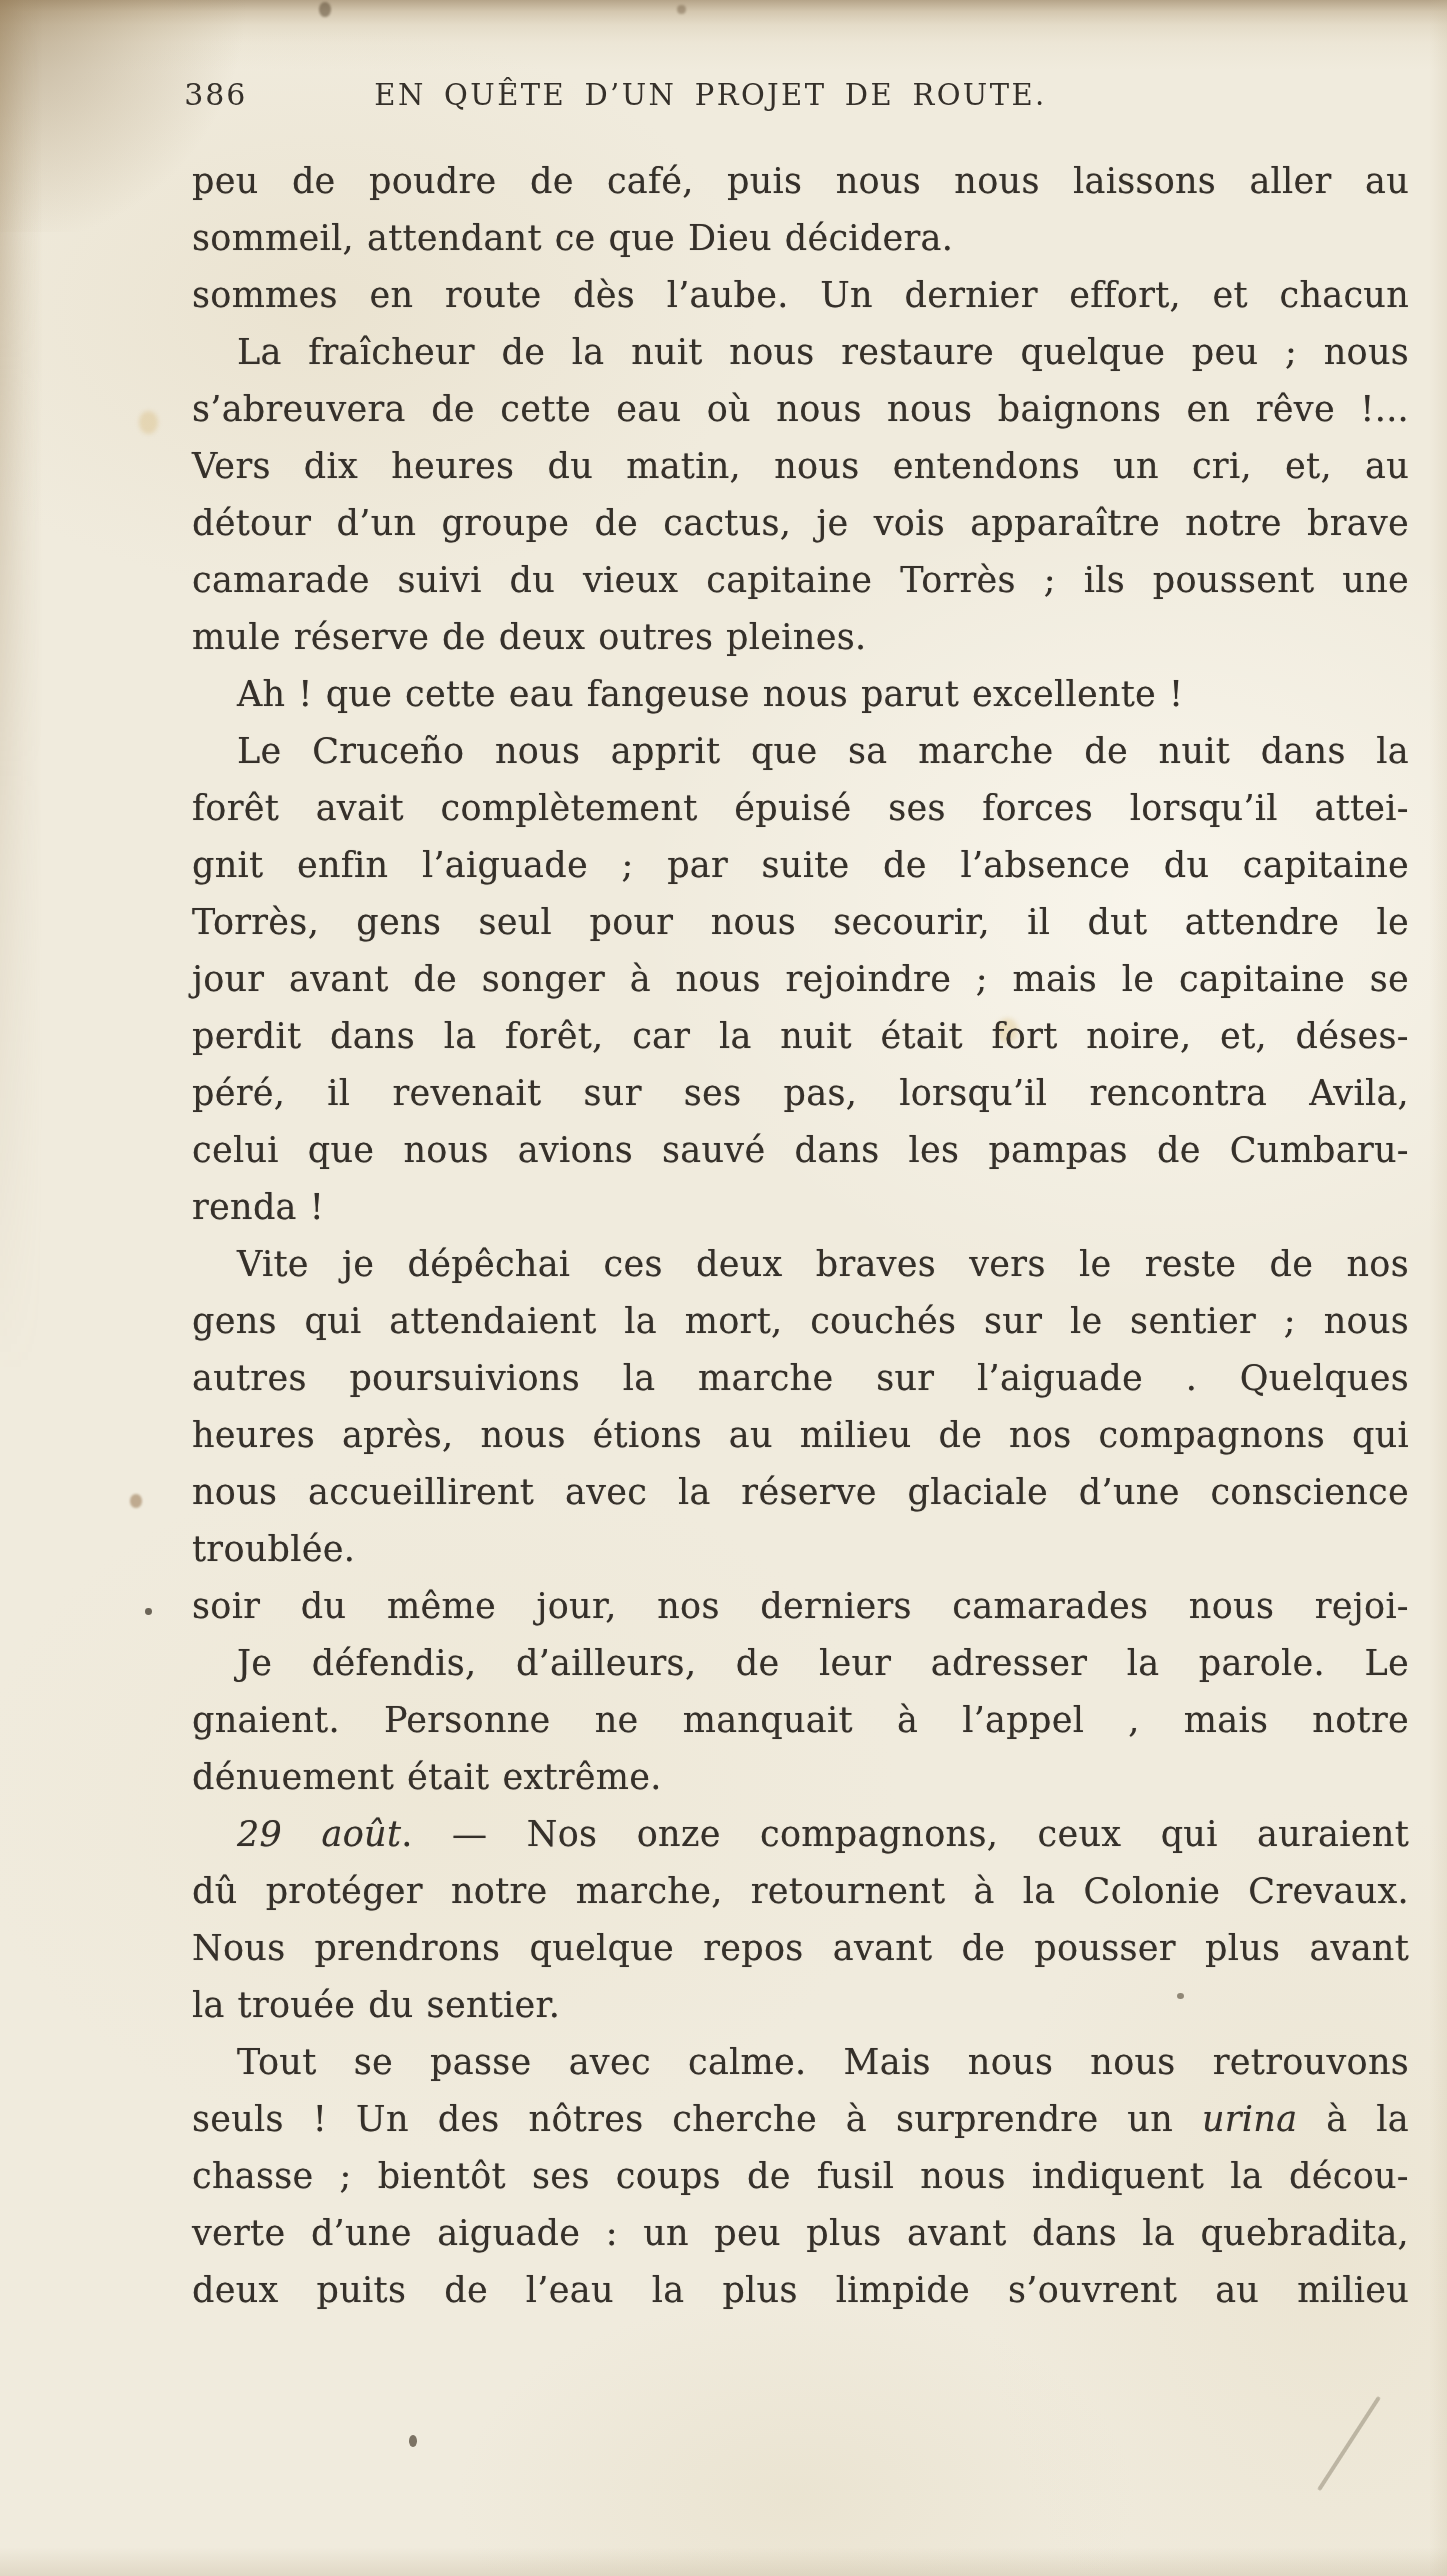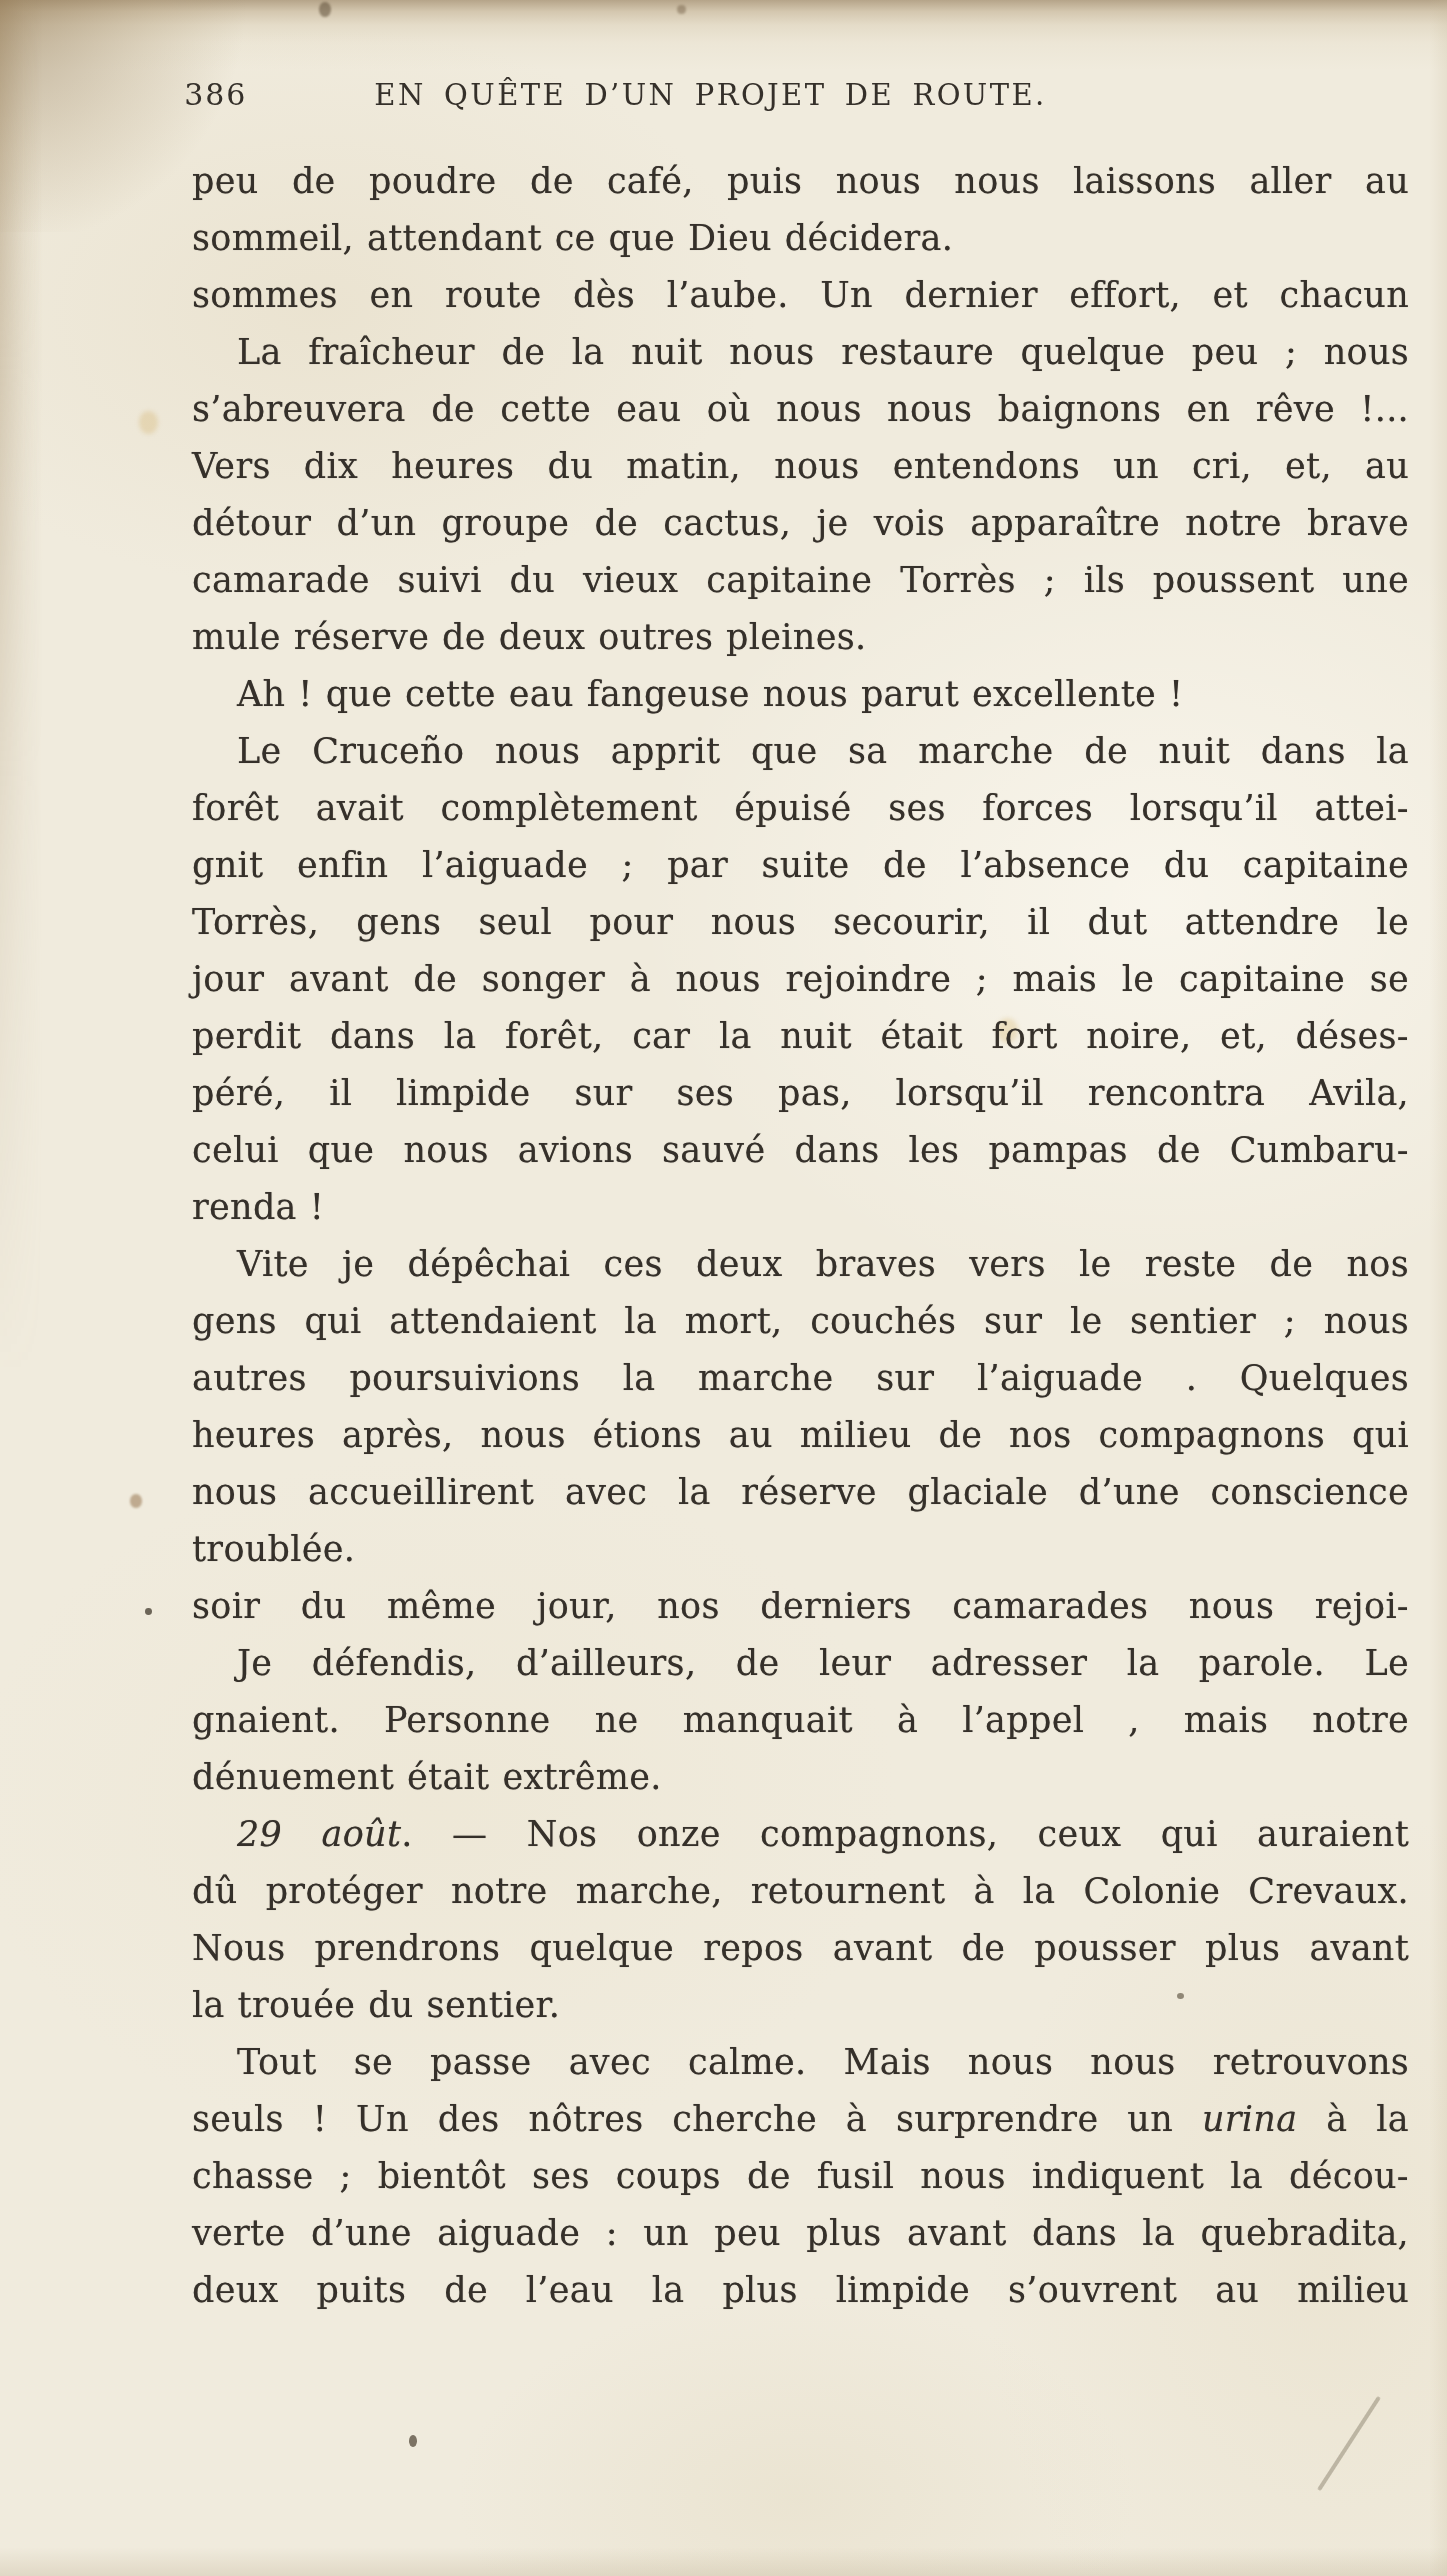--- a/index.html
+++ b/index.html
@@ -113,21 +113,21 @@
       <div>
         <div class="line indent end"><span>Ah ! que cette eau fangeuse nous parut excellente !</span></div>
       </div>
       <div>
         <div class="line indent"><span>Le Cruceño nous apprit que sa marche de nuit dans la</span></div>
         <div class="line"><span>forêt avait complètement épuisé ses forces lorsqu’il attei-</span></div>
         <div class="line"><span>gnit enfin l’aiguade ; par suite de l’absence du capitaine</span></div>
         <div class="line"><span>Torrès, gens seul pour nous secourir, il dut attendre le</span></div>
         <div class="line"><span>jour avant de songer à nous rejoindre ; mais le capitaine se</span></div>
         <div class="line"><span>perdit dans la forêt, car la nuit était fort noire, et, déses-</span></div>
-        <div class="line"><span>péré, il limpide sur ses pas, lorsqu’il rencontra Avila,</span></div>
+        <div class="line"><span>péré, il revenait sur ses pas, lorsqu’il rencontra Avila,</span></div>
         <div class="line"><span>celui que nous avions sauvé dans les pampas de Cumbaru-</span></div>
         <div class="line end"><span>renda !</span></div>
       </div>
       <div>
         <div class="line indent"><span>Vite je dépêchai ces deux braves vers le reste de nos</span></div>
         <div class="line"><span>gens qui attendaient la mort, couchés sur le sentier ; nous</span></div>
         <div class="line"><span>autres poursuivions la marche sur l’aiguade . Quelques</span></div>
         <div class="line"><span>heures après, nous étions au milieu de nos compagnons qui</span></div>
         <div class="line"><span>nous accueillirent avec la réserve glaciale d’une conscience</span></div>
         <div class="line end"><span>troublée.</span></div>

